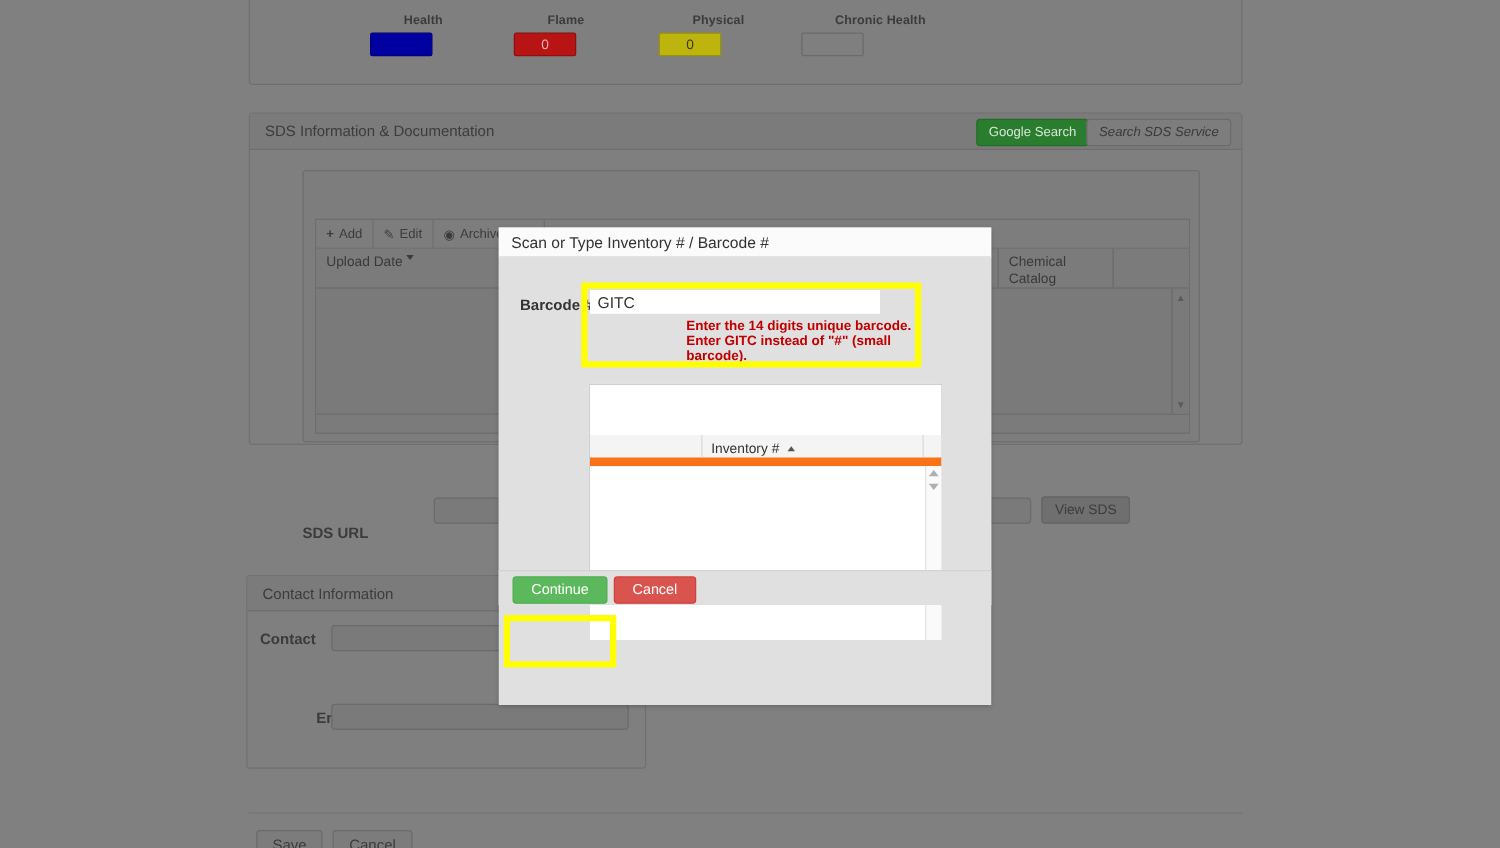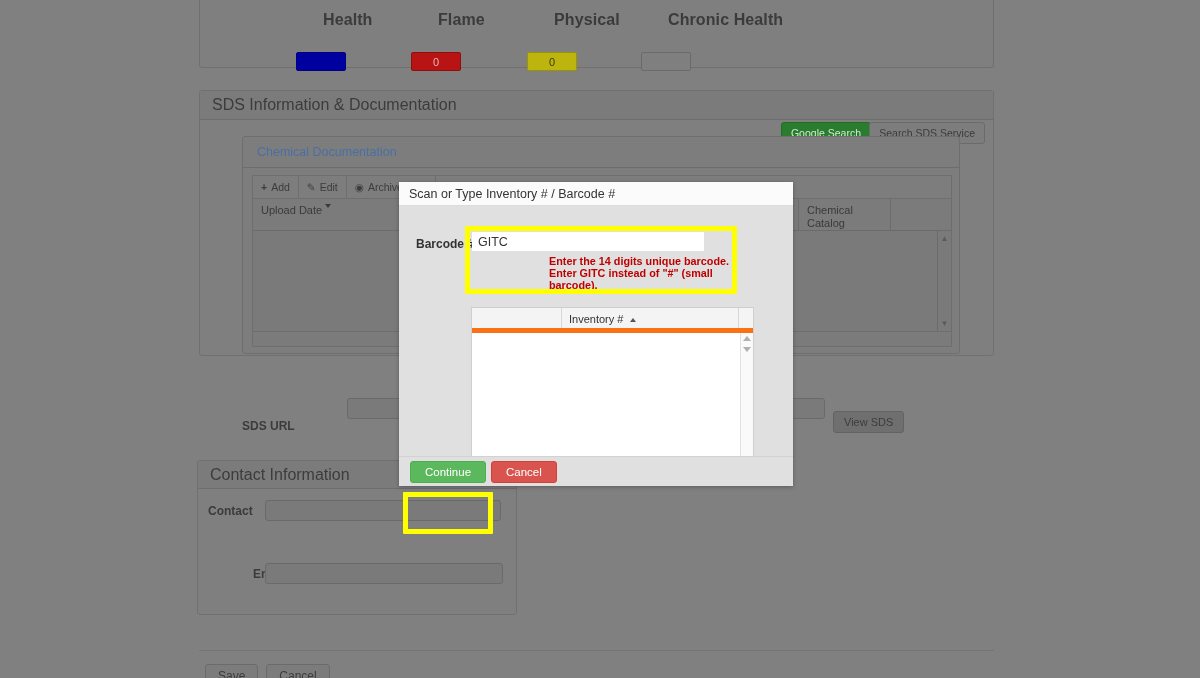--- a/index.html
+++ b/index.html
@@ -28,49 +28,49 @@
     height: 29px;
     background: #7b7b7b;
     border-bottom: 1px solid #6e6e6e;
     display: flex;
     align-items: center;
     padding: 0 12px;
     font-size: 12px;
     color: #3a3a3a;
     position: relative;
   }
-  .panel-head .title { font-size: 16px; color: #3c3c3c; }
+  .panel-head .title { font-size: 12px; color: #3c3c3c; }
 
   
   #top-strip {
     position: absolute; left: 199px; top: -40px; width: 795px; height: 108px;
     background: #7f7f7f; border: 1px solid #6f6f6f; border-radius: 3px;
   }
   .rating-col { position: absolute; text-align: left; }
   .rating-label {
-    font-size: 16px; font-weight: bold; color: #3b3b3b; margin-bottom: 23px;
+    font-size: 10px; font-weight: bold; color: #3b3b3b; margin-bottom: 4px;
     letter-spacing: .1px;
     padding-left: 27px;
   }
   .rating-box {
     width: 50px; height: 19px; border-radius: 2px;
     display: flex; align-items: center; justify-content: center;
     font-size: 11px; color: #2b2b2b;
   }
 
   
   #sds-panel { left: 199px; top: 90px; width: 795px; height: 266px; }
 
   .btn {
     font-size: 10.5px;
     border-radius: 3px;
     padding: 4px 9px;
     cursor: pointer;
     line-height: 12px;
-    display: inline-flex; align-items: center; justify-content: center; margin-top: 27px;
+    display: inline-flex; align-items: center; justify-content: center;
   }
   .btn-green { background: #2a7d2e; border: 1px solid #246b28; color: #d6e6d6; }
   .btn-plain { background: #7d7d7d; border: 1px solid #6b6b6b; color: #3a3a3a; }
   .btn-grey  { background: #6f6f6f; border: 1px solid #636363; color: #3c3c3c; }
 
   #inner-card {
     position: absolute; left: 42px; top: 45px; width: 718px; height: 218px;
     background: #7d7d7d; border: 1px solid #6e6e6e; border-radius: 3px;
   }
   #inner-card-head {
@@ -120,21 +120,21 @@
     background: #757575;
   }
   #bottom-btns { position: absolute; left: 205px; top: 664px; display: flex; gap: 8px; }
   .btn-bottom {
     background: #7c7c7c; border: 1px solid #6b6b6b; border-radius: 3px;
     font-size: 12px; color: #3b3b3b; padding: 4px 12px;
   }
 
   
   #modal {
-    position: absolute; left: 399px; top: 182px; width: 394px; height: 304px;
+    position: absolute; left: 399px; top: 182px; width: 394px; height: 382px;
     background: #e0e0e0;
     box-shadow: 0 1px 4px rgba(0,0,0,.28);
   }
   #modal-header {
     height: 24px; background: #fbfbfb; border-bottom: 1px solid #dcdcdc;
     display: flex; align-items: center; padding: 0 10px;
     font-size: 12.5px; color: #333;
   }
   #modal-body { position: relative; height: 278px; background: #e0e0e0; }
   #modal-footer {
@@ -162,21 +162,21 @@
   }
   #hint {
     position: absolute; left: 150px; top: 49px; width: 200px;
     font-size: 10.8px; font-weight: bold; color: #c00000; line-height: 12.2px;
   }
 
   #inv-grid {
     position: absolute; left: 72px; top: 101px; width: 283px; height: 166px;
     background: #ffffff; border: 1px solid #cfcfcf;
   }
-  #inv-grid-head { height: 25px; display: flex; border-bottom: 5px solid #f97316; background: #f4f4f4;}
+  #inv-grid-head { height: 25px; display: flex; border-bottom: 7px solid #f97316; background: #f4f4f4; margin-top: 40px;}
   .ig-cell { border-right: 1px solid #d8d8d8; font-size: 11px; color: #333; padding: 5px 7px; }
   #inv-grid-body { height: 139px; background: #fff; display: flex; }
   #inv-vscroll {
     width: 13px; background: #fafafa; border-left: 1px solid #e2e2e2;
     display: flex; flex-direction: column; align-items: center; padding-top: 3px; gap: 6px;
   }
   .tri-up   { width:0;height:0;border-left:4px solid transparent;border-right:4px solid transparent;border-bottom:5px solid #b0b0b0;}
   .tri-down { width:0;height:0;border-left:4px solid transparent;border-right:4px solid transparent;border-top:5px solid #b0b0b0;}
 
   #btn-continue {
@@ -215,27 +215,24 @@
     <div class="rating-col" style="left:441px; top:50px;">
       <div class="rating-label">Chronic Health</div>
       <div class="rating-box" style="background:#7f7f7f;border:1px solid #6b6b6b;color:#3a3a3a;"></div>
     </div>
   </div>
 
   <div class="panel" id="sds-panel">
     <div class="panel-head">
       <span class="title">SDS Information &amp; Documentation</span>
       <span class="btn btn-green" style="position:absolute; right:122px; top:4px;">Google Search</span>
-      <span class="btn btn-plain" style="position:absolute; right:8px; top:4px;">Search SDS Service</span>
+      <span class="btn btn-plain" style="position:absolute; right:8px; top:4px;font-style:italic;">Search SDS Service</span>
     </div>
 
     <div id="inner-card">
-      <div id="inner-card-head">
-        <span>Chemical Documentation</span>
-      </div>
 
       <div id="grid-wrap">
         <div class="toolbar">
           <div class="tb-btn">
             <span style="font-weight:bold;">+</span>
             <span>Add</span>
           </div>
           <div class="tb-btn">
             <span>✎</span>
             <span>Edit</span>

